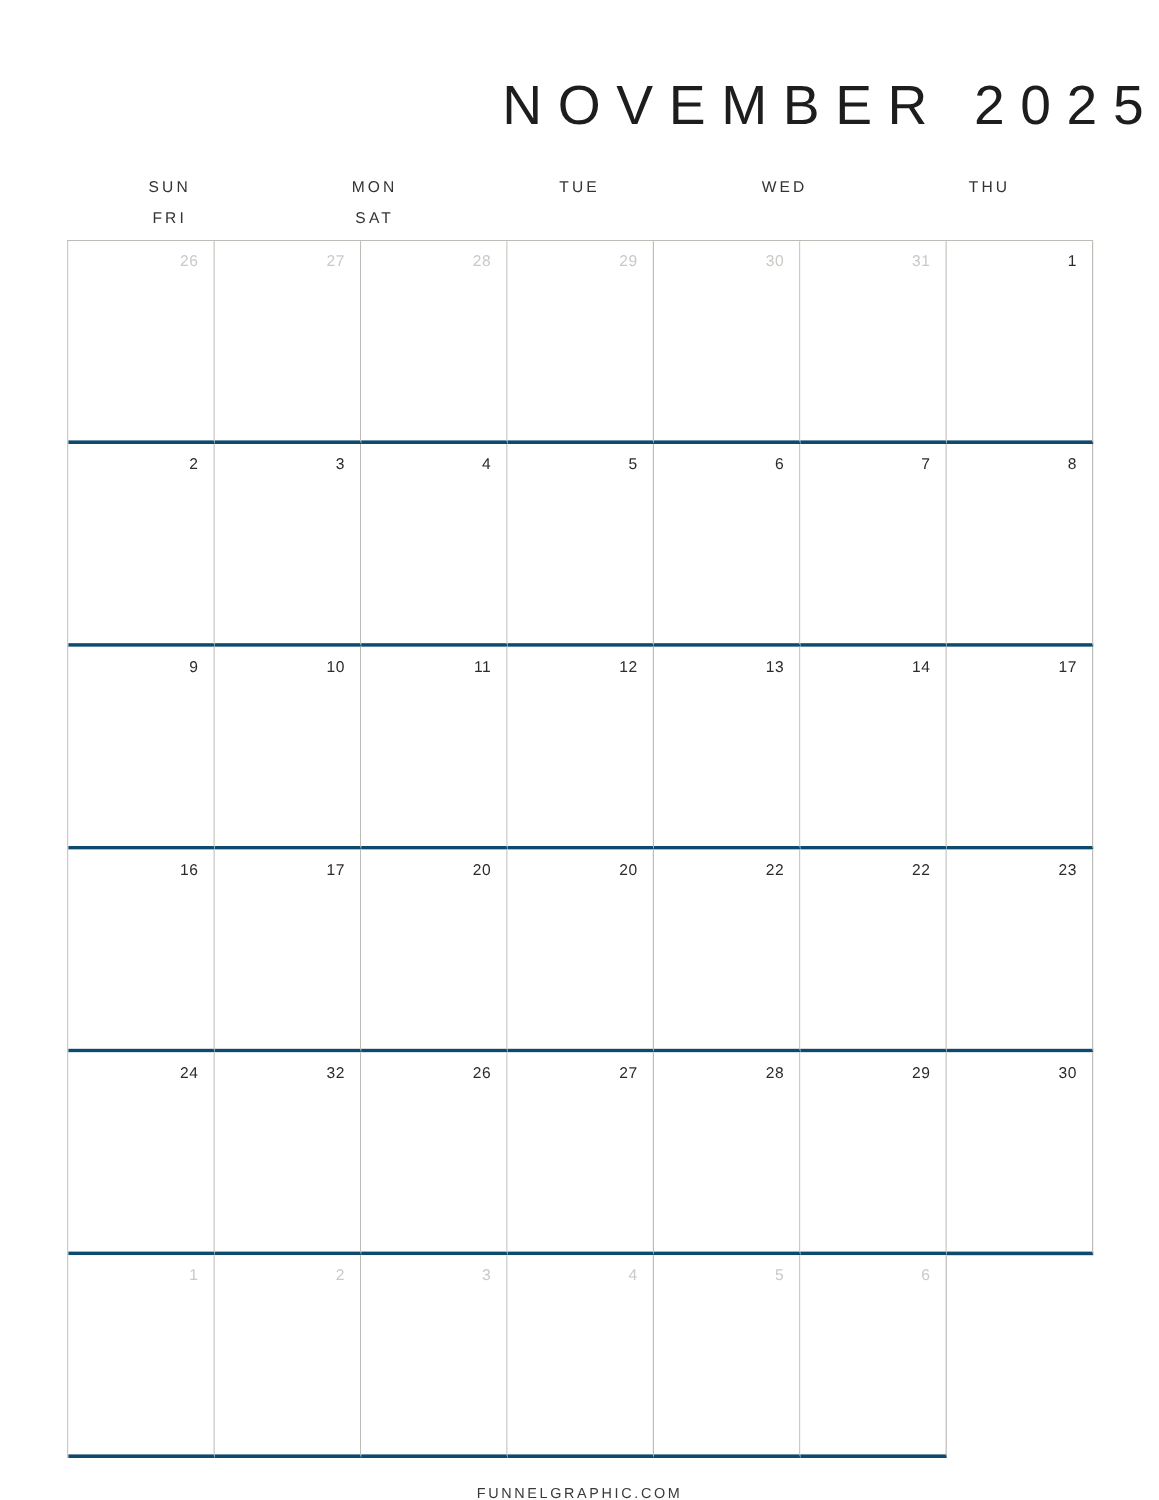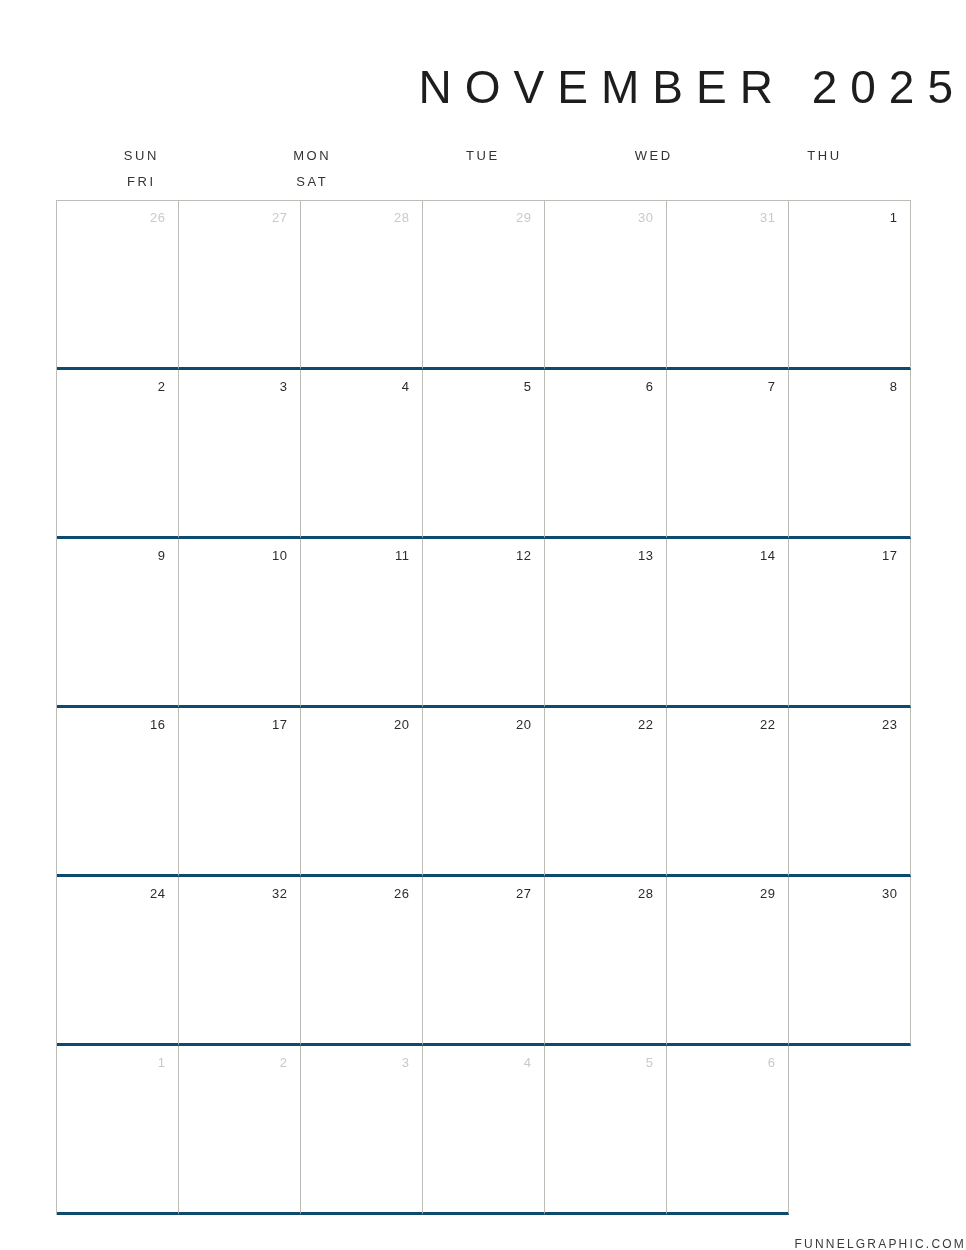--- a/index.html
+++ b/index.html
@@ -76,21 +76,21 @@
     line-height: 1;
     color: #2b2b2b;
     letter-spacing: 0.5px;
   }
 
   .cell.muted .daynum {
     color: #c9c9c6;
   }
 
   .footer {
-    text-align: right;
+    text-align: center;
     font-size: 12px;
     letter-spacing: 2.2px;
     color: #3a3a3a;
     margin-top: 22px;
   }
 </style>
 </head>
 <body>
 
 <div class="page">

